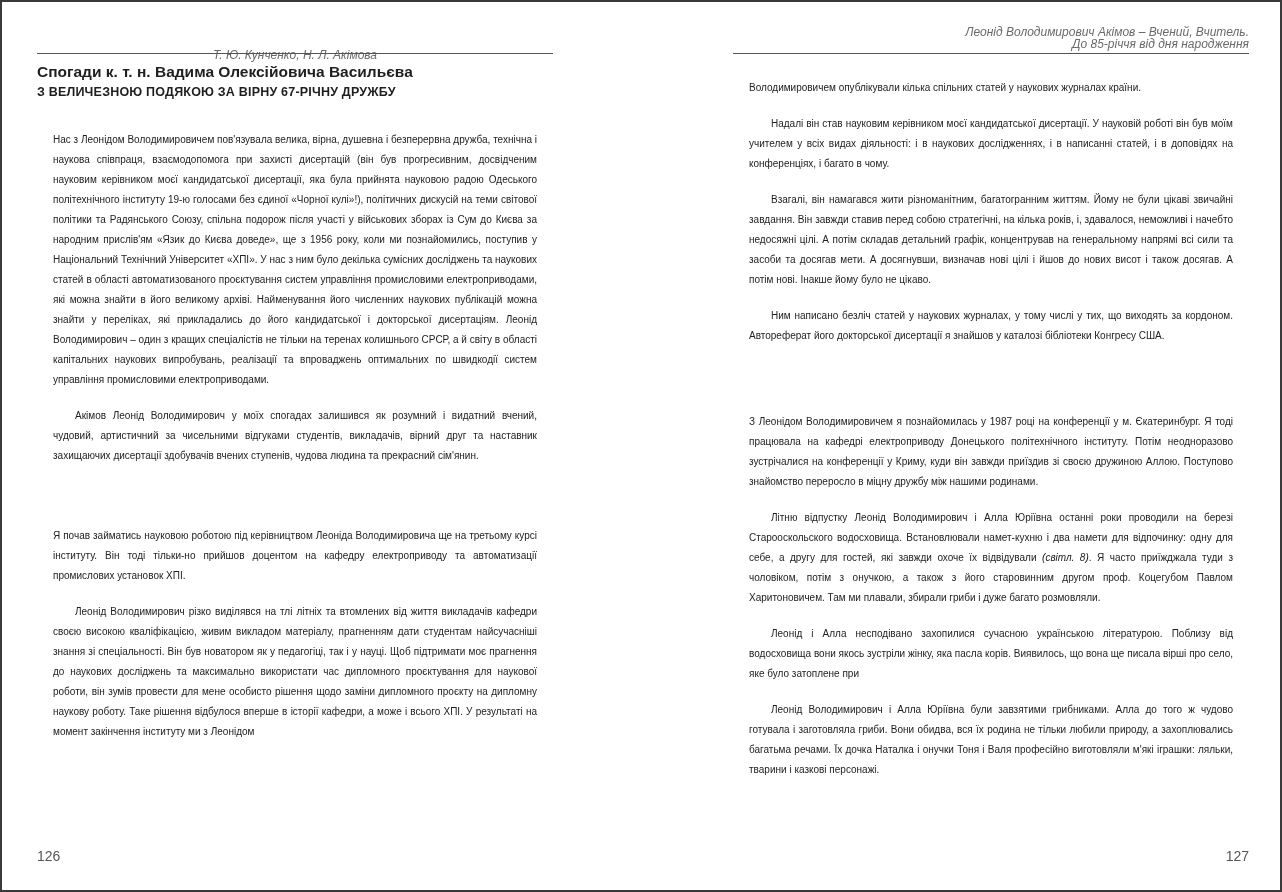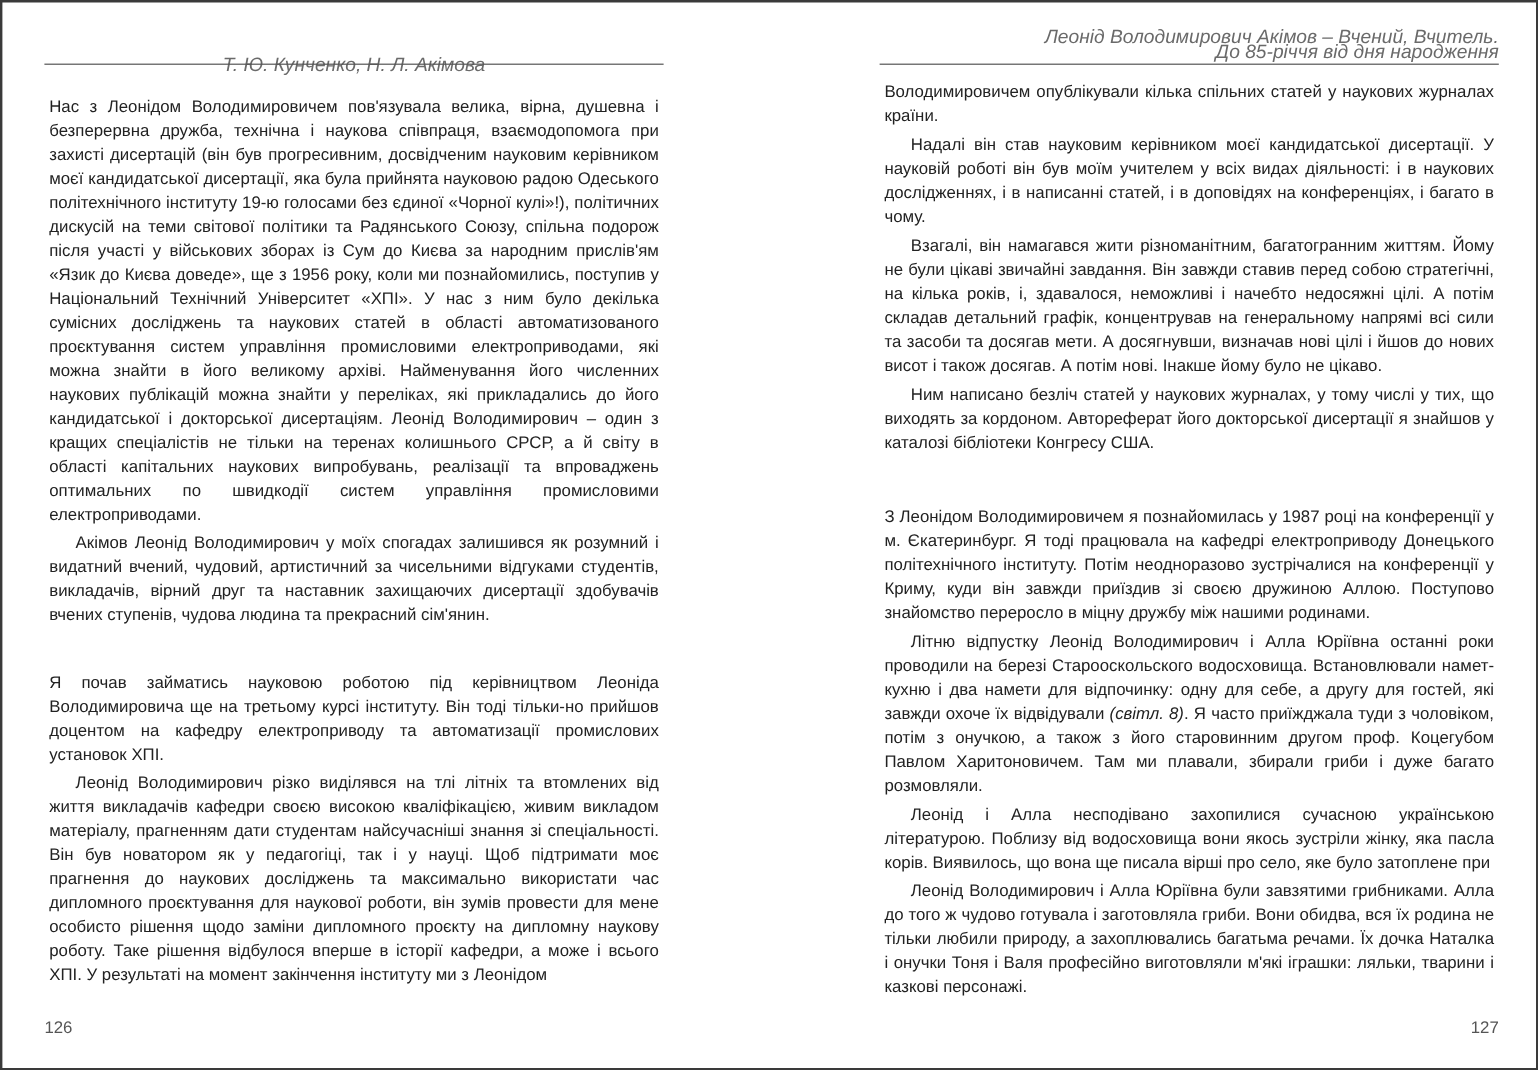--- a/index.html
+++ b/index.html
@@ -14,38 +14,38 @@
     position: absolute; left: 0; top: 0;
     width: 1278px; height: 888px;
     border: 2px solid #3a3a3a;
     border-bottom-width: 3px;
   }
   .page { position: absolute; top: 0; height: 892px; }
   .page.left { left: 37px; width: 516px; }
   .page.right { left: 733px; width: 516px; }
   .running-head {
     position: absolute; top: 26px; left: 0; width: 100%;
-    font-style: italic; font-size: 16px; color: #6a6a6a;
+    font-style: italic; font-size: 12px; color: #6a6a6a;
     line-height: 12px;
   }
   .page.left .running-head { top: 49px; text-align: center; }
   .page.right .running-head { text-align: right; }
   .head-rule {
     position: absolute; top: 53px; left: 0; width: 100%;
     height: 1px; background: #555555;
   }
   .content { position: absolute; top: 62px; left: 0; width: 100%; }
   .heading {
     font-weight: bold; color: #1f1f1f;
     font-size: 15.5px; line-height: 19px;
     margin: 0;
   }
   .heading .sc { font-size: 12.5px; letter-spacing: 0.2px; }
   p.para {
-    margin: 4px; font-size: 14px; line-height: 20px;
+    margin: 16px; font-size: 10px; line-height: 20px;
     text-align: justify; text-align-last: left;
   }
   p.para.indent { text-indent: 22px; }
   .spacer-a { height: 16px; }
   .spacer-b { height: 12px; }
   .ital { font-style: italic; }
   .page-number {
     position: absolute; top: 848px;
     font-size: 14px; color: #555555;
   }
@@ -55,20 +55,24 @@
 </head>
 <body>
 
 <div class="frame"></div>
 
 <div class="page left">
   <div class="running-head">Т. Ю. Кунченко, Н. Л. Акімова</div>
   <div class="head-rule"></div>
 
   <div class="content">
+    <h2 class="heading">
+      <span>Спогади к. т. н. Вадима Олексійовича Васильєва</span><br>
+      <span class="sc" style="text-transform:uppercase;">з величезною подякою за вірну 67-річну дружбу</span>
+    </h2>
     <div class="spacer-b"></div>
     <p class="para">Нас з Леонідом Володимировичем пов'язувала велика, вірна, душевна і безперервна дружба, технічна і наукова співпраця, взаємодопомога при захисті дисертацій (він був прогресивним, досвідченим науковим керівником моєї кандидатської дисертації, яка була прийнята науковою радою Одеського політехнічного інституту 19-ю голосами без єдиної «Чорної кулі»!), політичних дискусій на теми світової політики та Радянського Союзу, спільна подорож після участі у військових зборах із Сум до Києва за народним прислів'ям «Язик до Києва доведе», ще з 1956 року, коли ми познайомились, поступив у Національний Технічний Університет «ХПІ». У нас з ним було декілька сумісних досліджень та наукових статей в області автоматизованого проєктування систем управління промисловими електроприводами, які можна знайти в його великому архіві. Найменування його численних наукових публікацій можна знайти у переліках, які прикладались до його кандидатської і докторської дисертаціям. Леонід Володимирович – один з кращих спеціалістів не тільки на теренах колишнього СРСР, а й світу в області капітальних наукових випробувань, реалізації та впроваджень оптимальних по швидкодії систем управління промисловими електроприводами.</p>
     <p class="para indent">Акімов Леонід Володимирович у моїх спогадах залишився як розумний і видатний вчений, чудовий, артистичний за чисельними відгуками студентів, викладачів, вірний друг та наставник захищаючих дисертації здобувачів вчених ступенів, чудова людина та прекрасний сім'янин.</p>
 
     <div class="spacer-a"></div>
     <div class="spacer-b"></div>
     <p class="para">Я почав займатись науковою роботою під керівництвом Леоніда Володимировича ще на третьому курсі інституту. Він тоді тільки-но прийшов доцентом на кафедру електроприводу та автоматизації промислових установок ХПІ.</p>
     <p class="para indent">Леонід Володимирович різко виділявся на тлі літніх та втомлених від життя викладачів кафедри своєю високою кваліфікацією, живим викладом матеріалу, прагненням дати студентам найсучасніші знання зі спеціальності. Він був новатором як у педагогіці, так і у науці. Щоб підтримати моє прагнення до наукових досліджень та максимально використати час дипломного проєктування для наукової роботи, він зумів провести для мене особисто рішення щодо заміни дипломного проєкту на дипломну наукову роботу. Таке рішення відбулося вперше в історії кафедри, а може і всього ХПІ. У результаті на момент закінчення інституту ми з Леонідом</p>
   </div>
 

